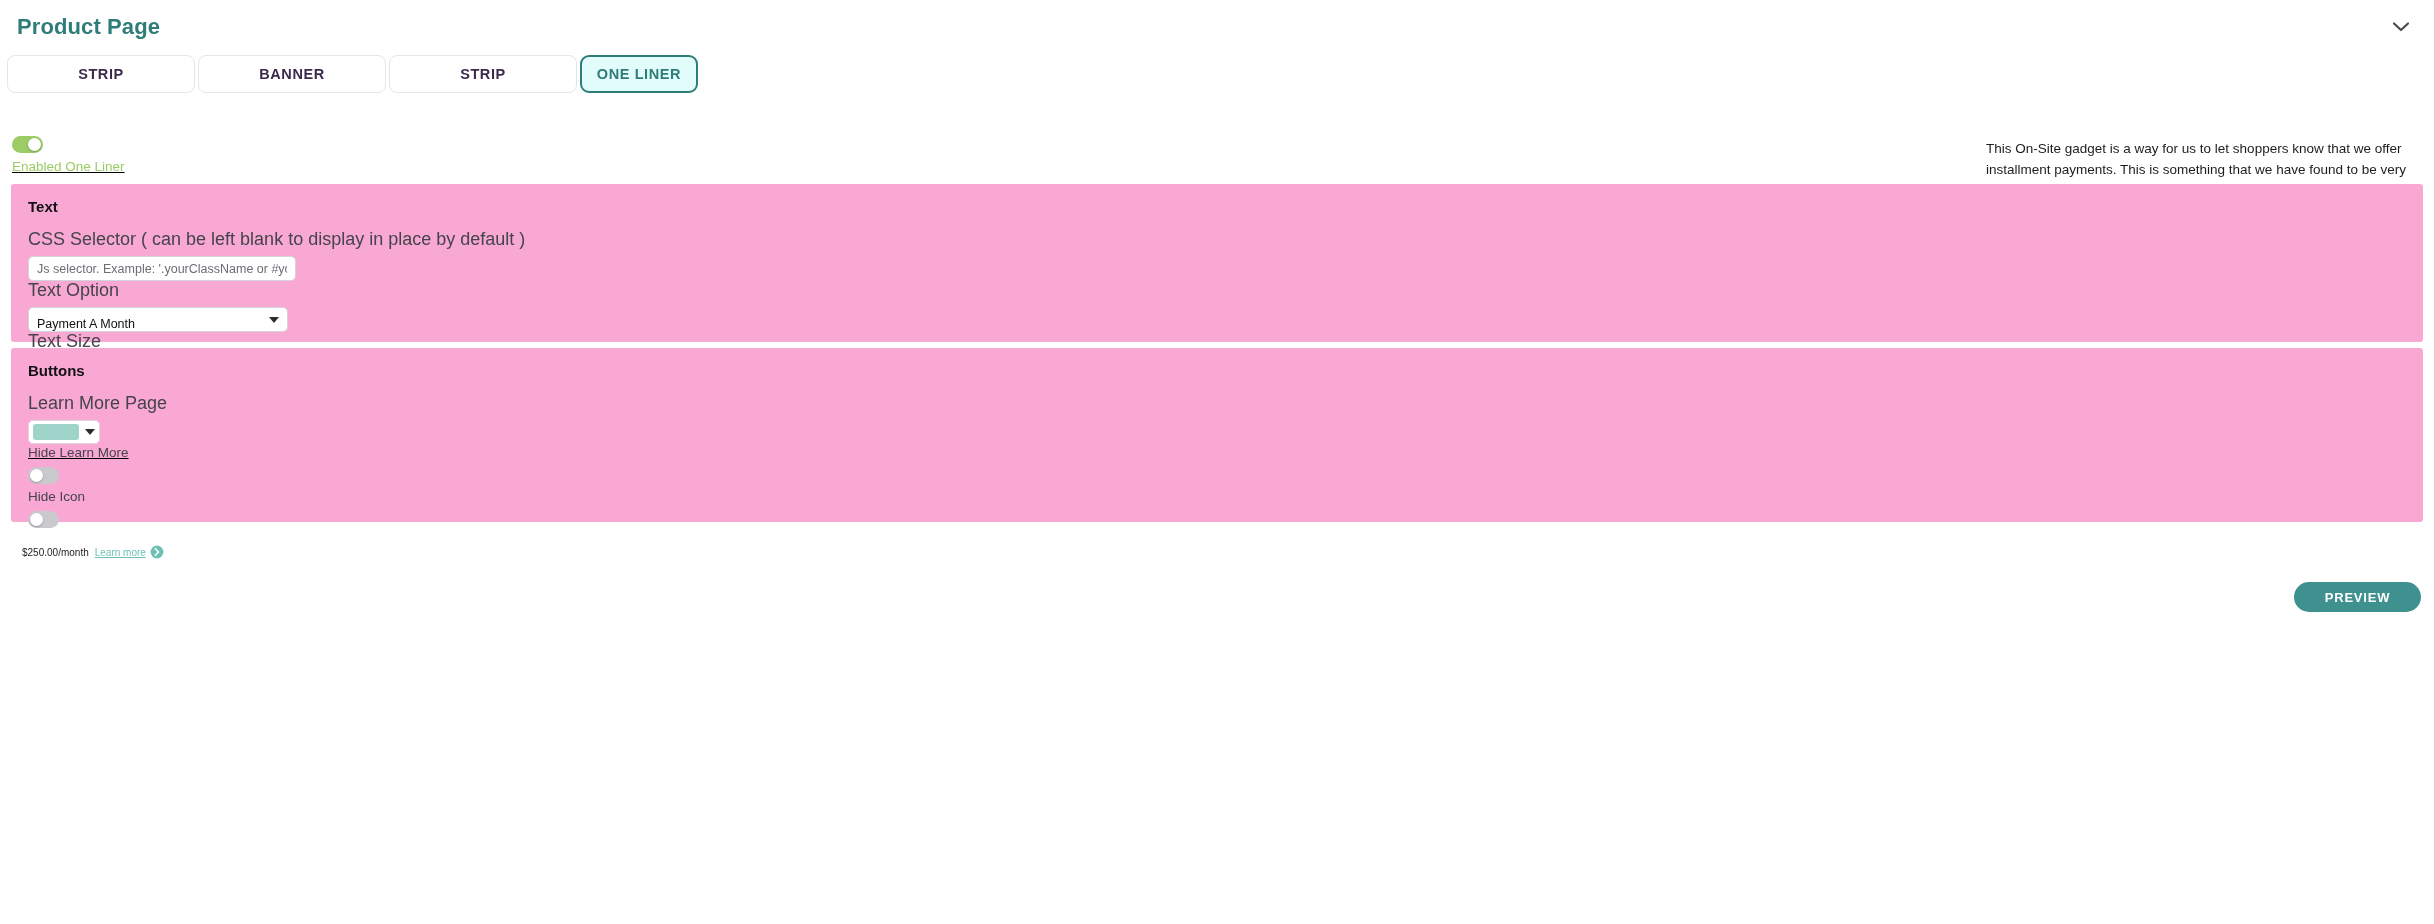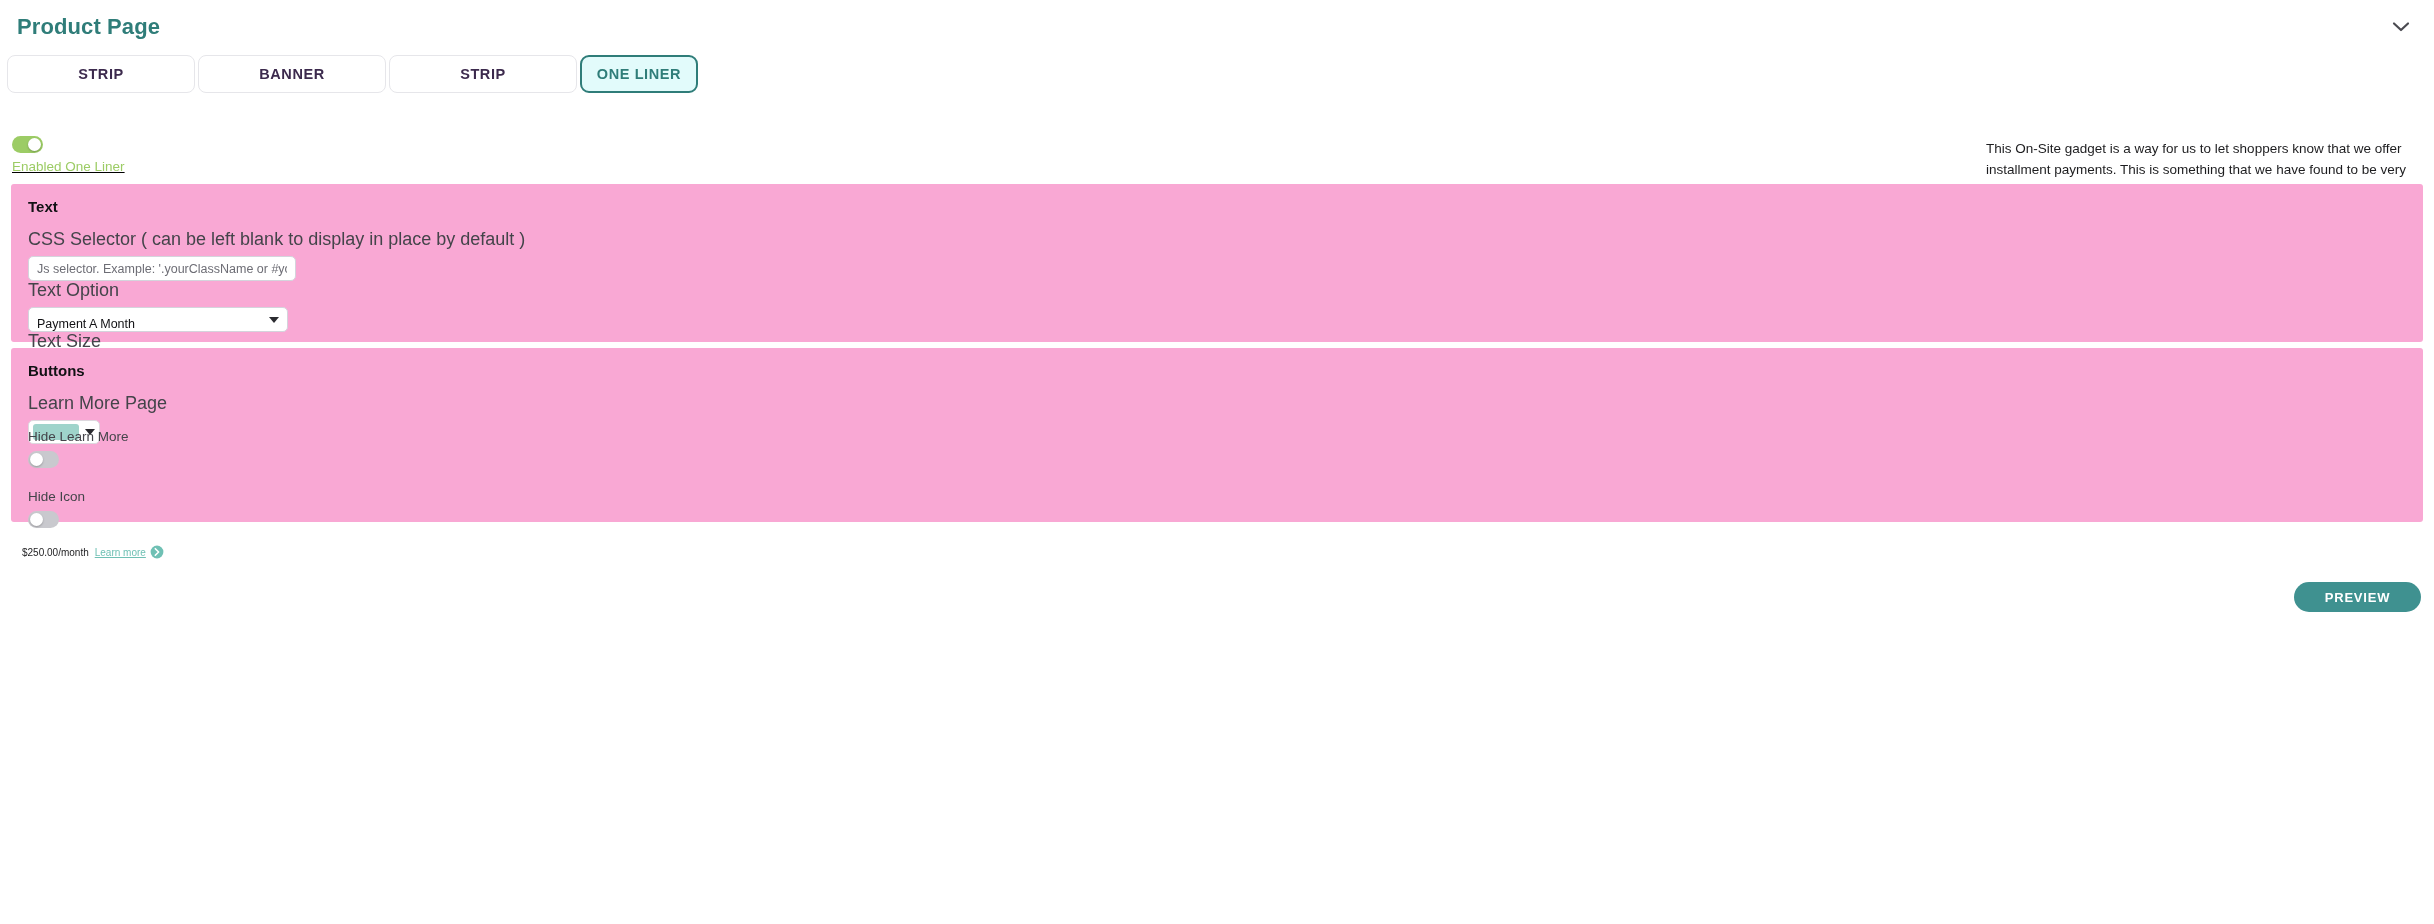--- a/index.html
+++ b/index.html
@@ -232,21 +232,21 @@
     border-radius: 3px;
   }
   .color-arrow {
     margin-left: 6px;
     width: 0; height: 0;
     border-left: 5px solid transparent;
     border-right: 5px solid transparent;
     border-top: 6px solid #2b2b30;
   }
 
-  .field-hide-learn { position: absolute; left: 17px; top: 81px; }
+  .field-hide-learn { position: absolute; left: 17px; top: 97px; text-decoration: underline; }
   .field-hide-icon  { position: absolute; left: 17px; top: 141px; }
   .toggle-label {
     font-size: 13.5px;
     color: #44444a;
     margin-bottom: 7px;
   }
 
   
   .footer-preview {
     position: absolute;

